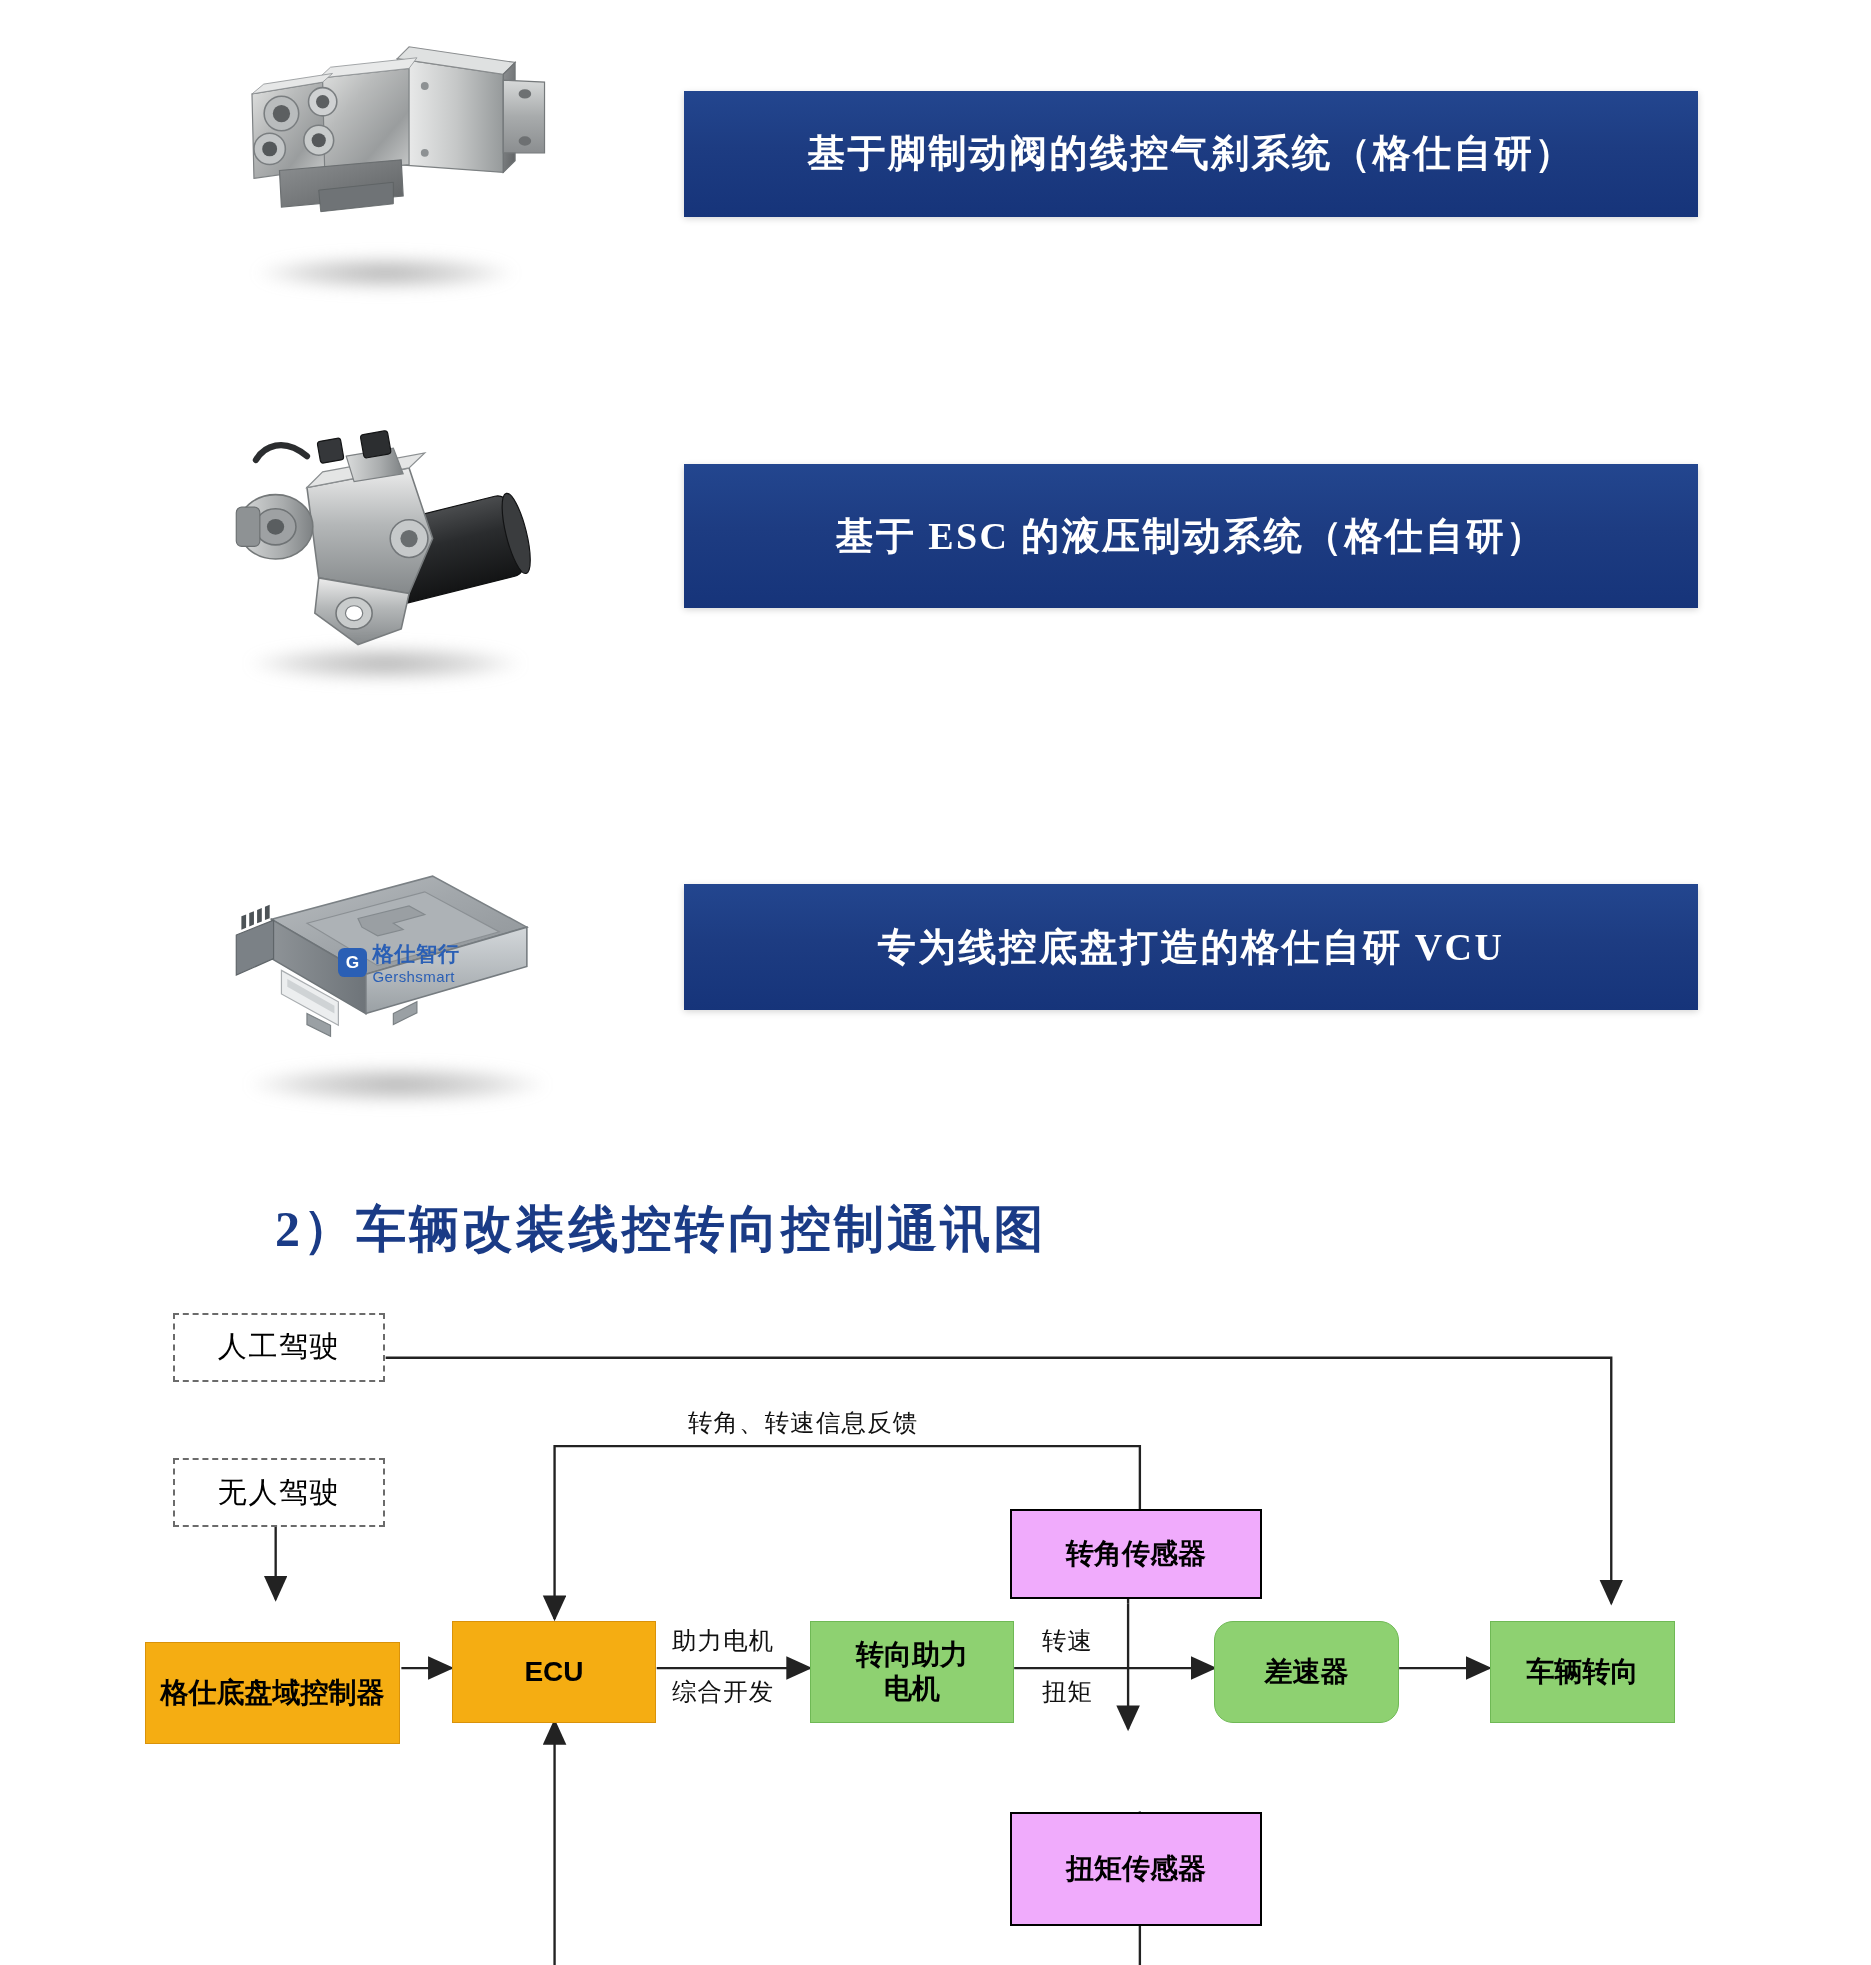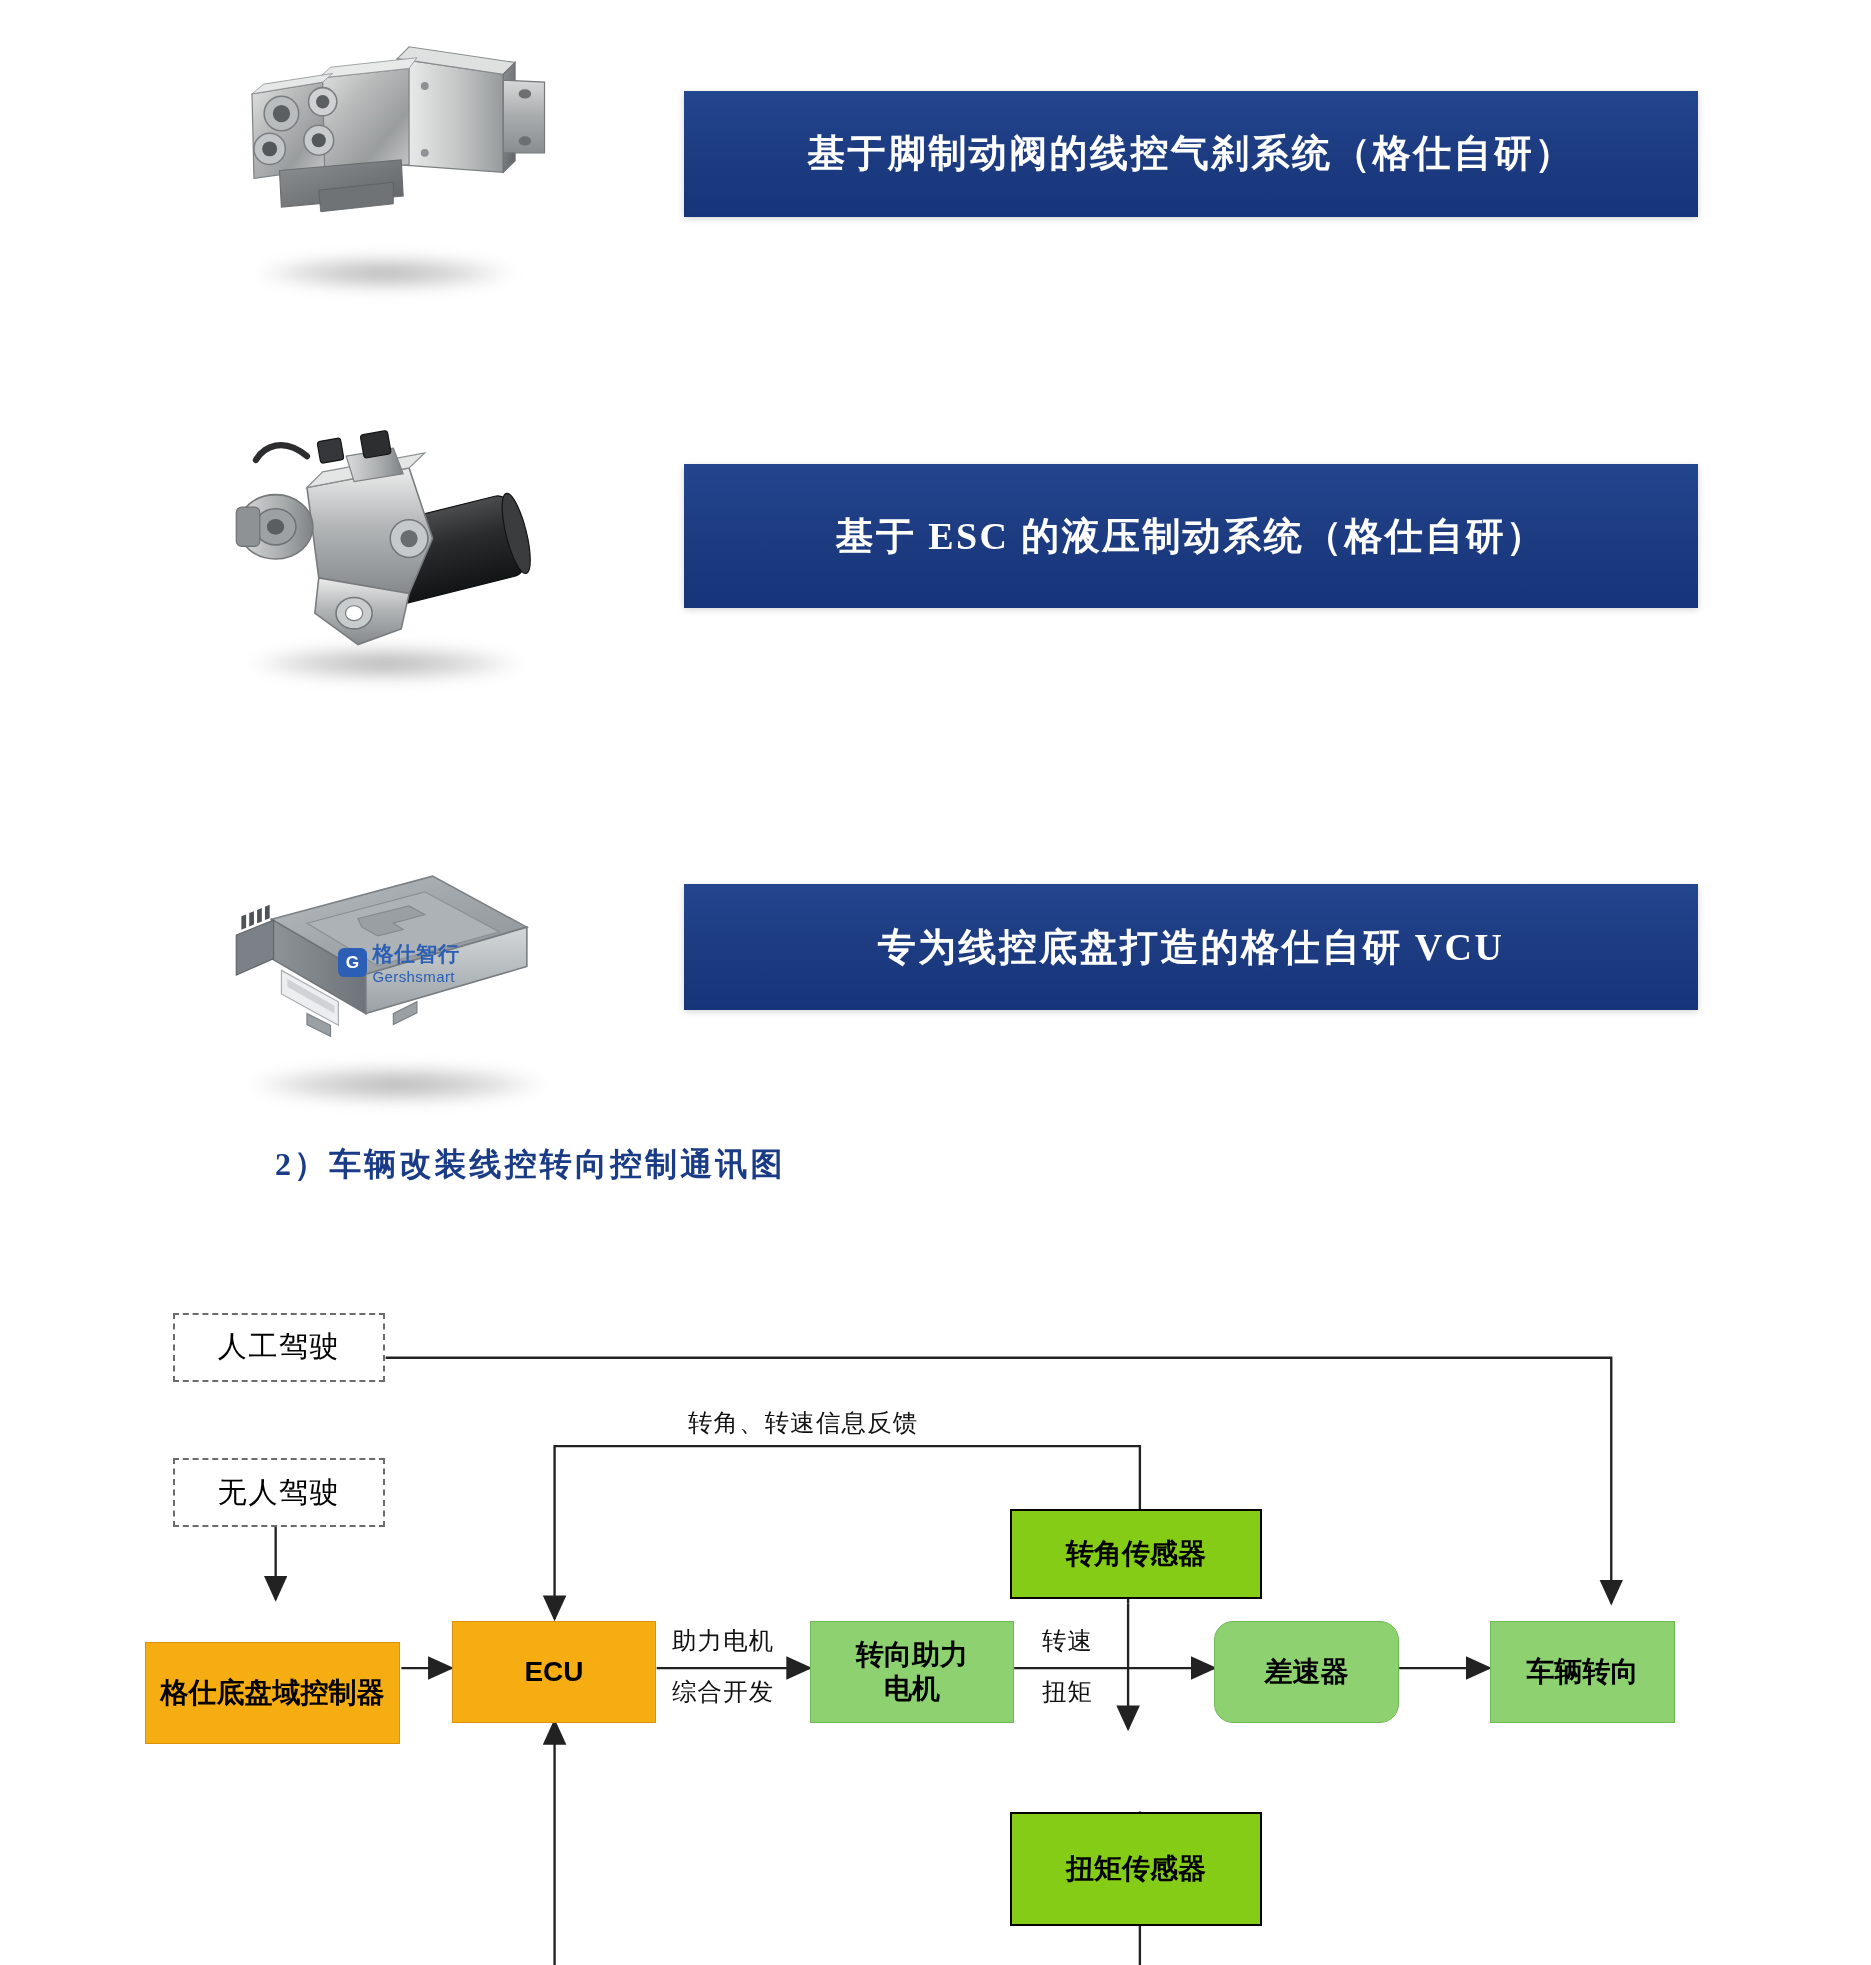--- a/index.html
+++ b/index.html
@@ -53,23 +53,23 @@
     font-weight: 700;
     letter-spacing: 2.4px;
     white-space: nowrap;
     font-family: "Liberation Serif", "DejaVu Serif", serif;
   }
 
   
   .section-heading {
     position: absolute;
     left: 275px;
-    top: 1143px;
+    top: 1196px;
     color: #1a3b86;
-    font-size: 32px;
+    font-size: 50px;
     font-weight: 700;
     letter-spacing: 3.1px;
     white-space: nowrap;
     font-family: "Liberation Serif", "DejaVu Serif", serif;
   }
 
   
   #diagram-area {
     position: absolute;
     left: 0;
@@ -101,21 +101,21 @@
     background: #f5ad12;
     border: 1.2px solid #d9920a;
     font-size: 28px;
   }
   .node-green {
     background: #8ed171;
     border: 1.2px solid #6fb955;
     font-size: 28px;
   }
   .node-white {
-    background: #84cc16;
+    background: #f0abfc;
     border: 2.4px solid #000000;
     font-size: 28px;
   }
   .edge-label {
     position: absolute;
     font-size: 24.4px;
     color: #111111;
     white-space: nowrap;
     font-family: "Liberation Serif", "DejaVu Serif", serif;
     letter-spacing: 1.2px;

